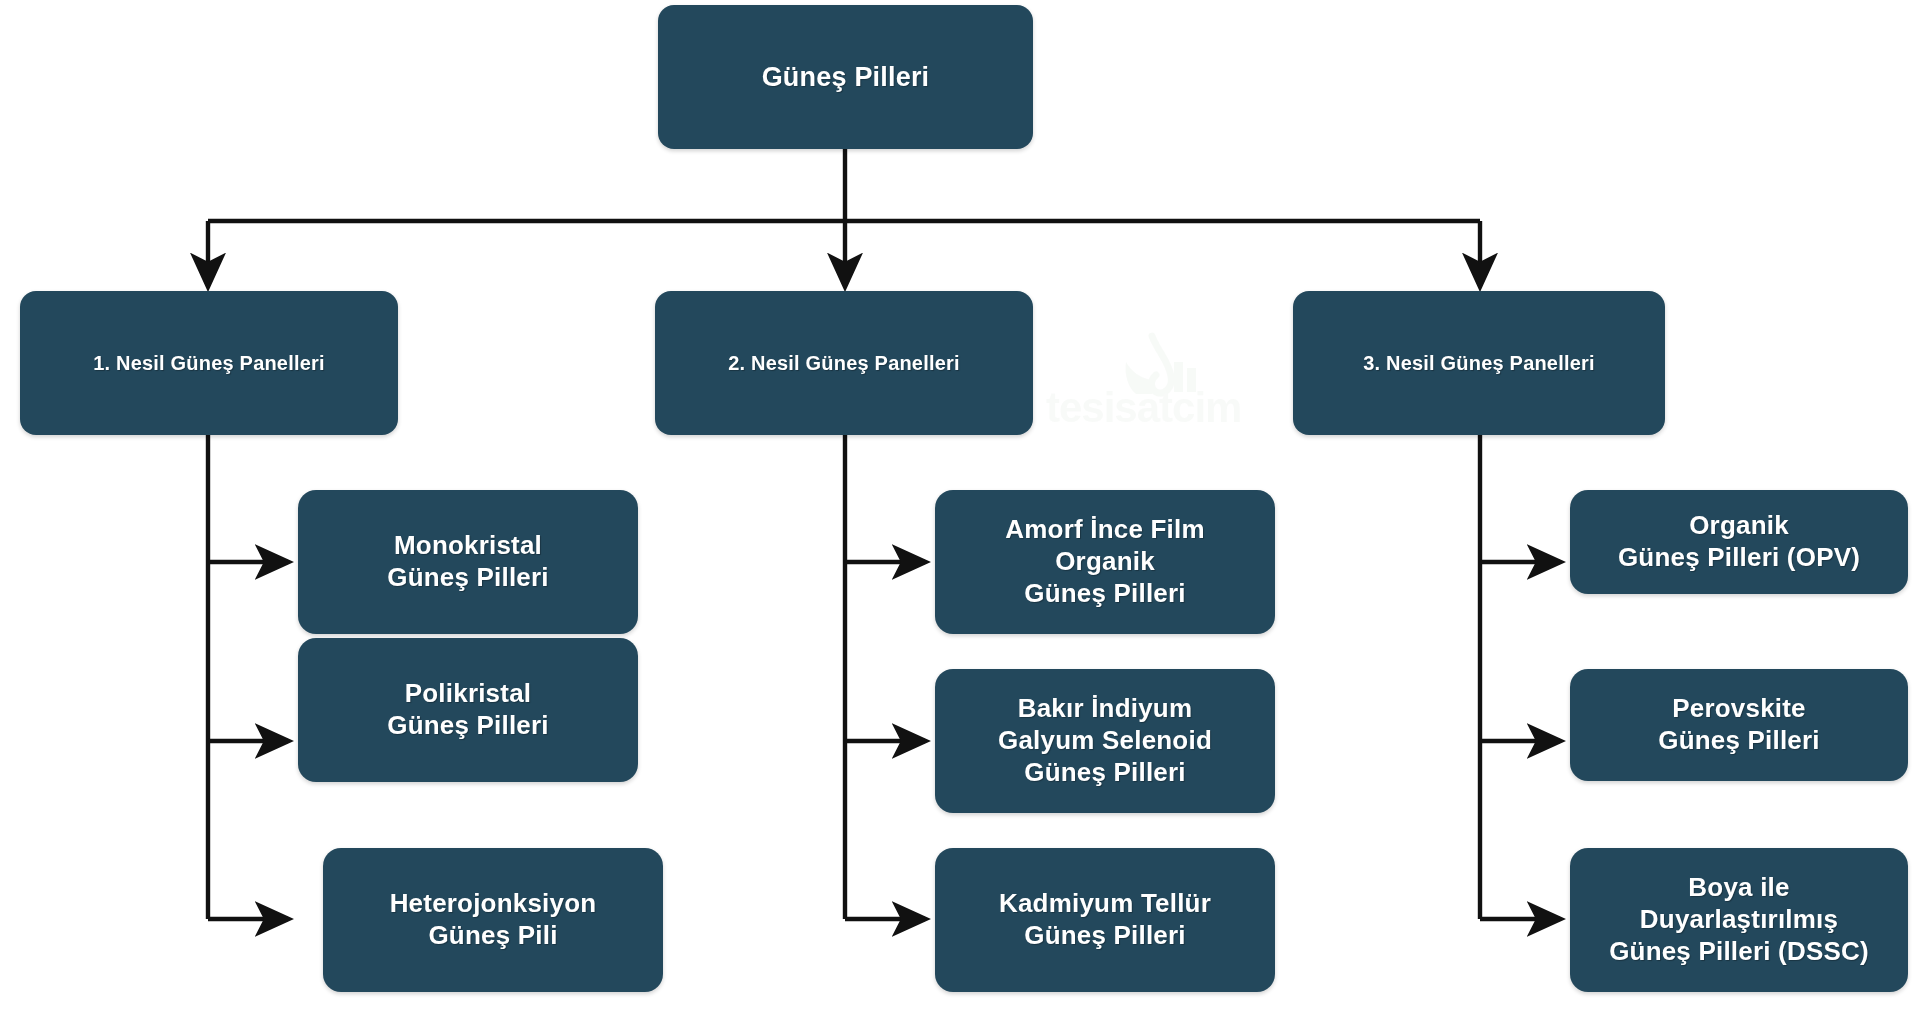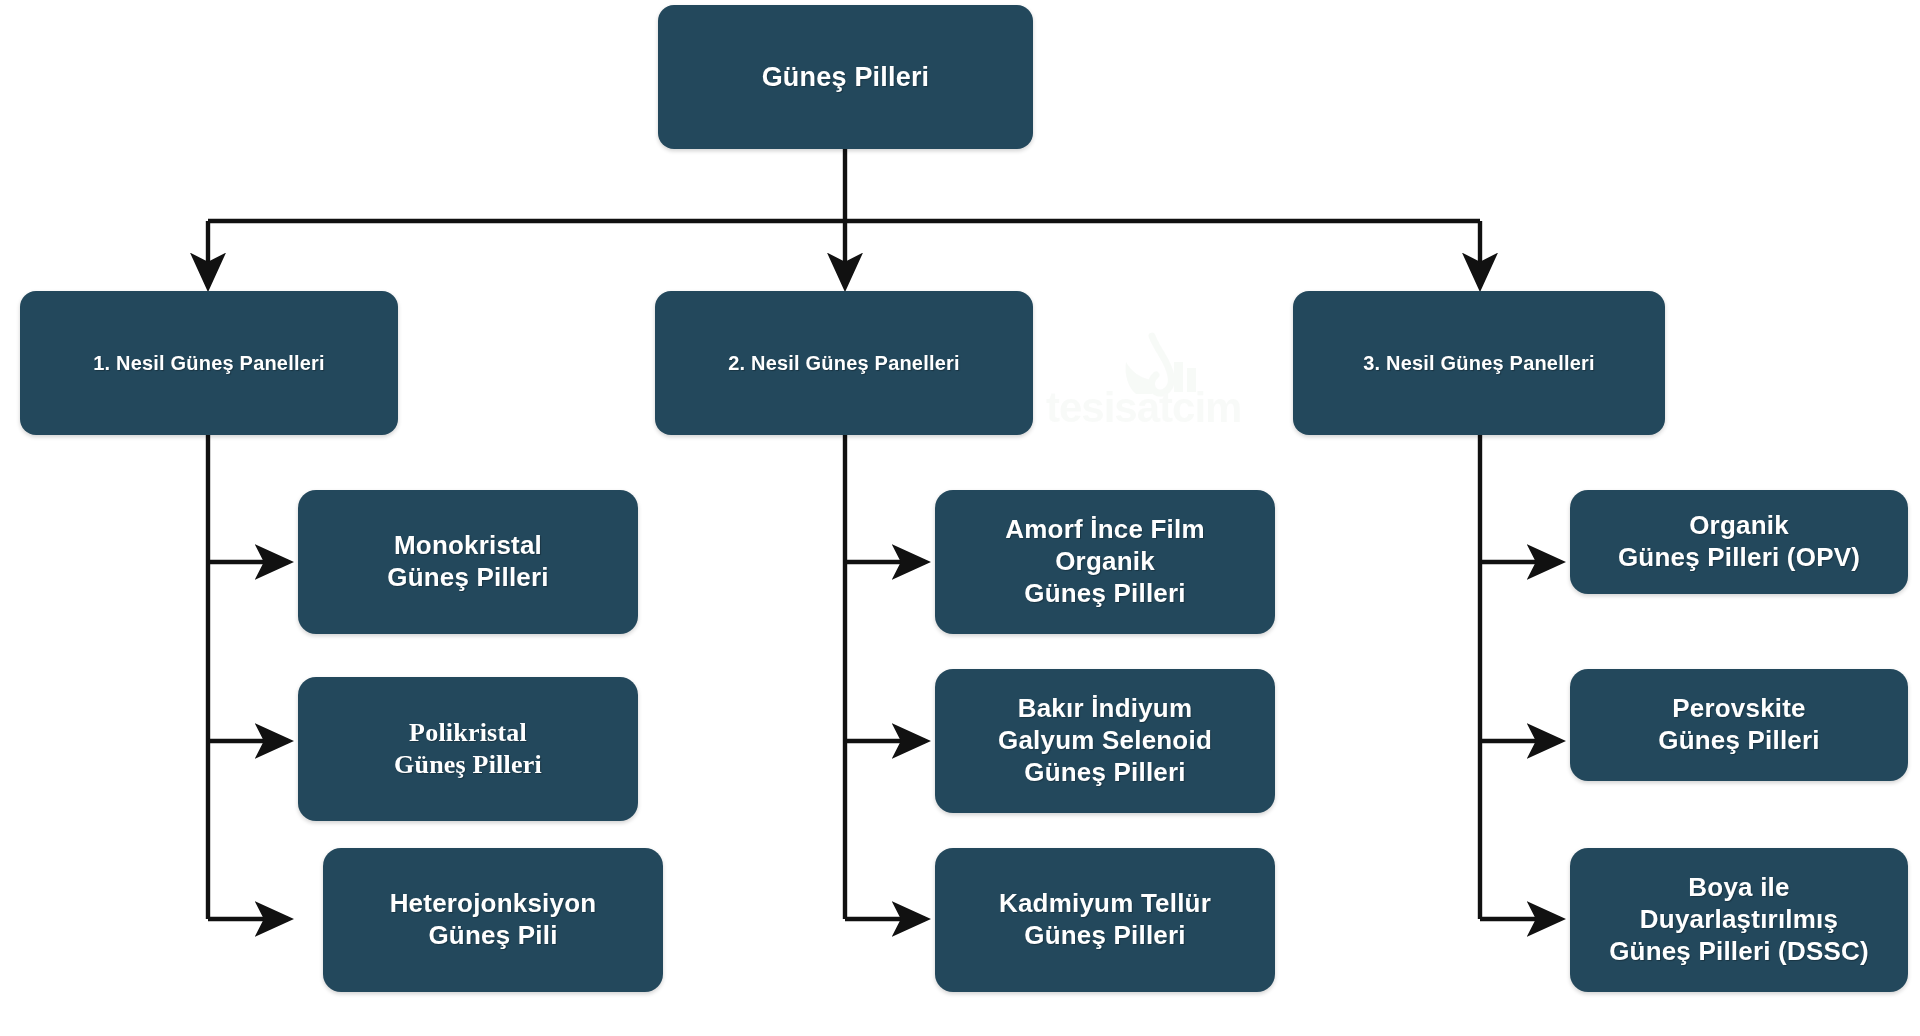--- a/index.html
+++ b/index.html
@@ -139,21 +139,21 @@
     <span class="lines">3. Nesil Güneş Panelleri</span>
   </div>
 
   <div class="node leaf" style="left:298px; top:490px; width:340px; height:144px;">
     <span class="lines">
       <span class="ln">Monokristal</span>
       <span class="ln">Güneş Pilleri</span>
     </span>
   </div>
 
-  <div class="node leaf" style="left:298px; top:677px; width:340px; height:144px;font-family:Liberation Serif, serif;">
+  <div class="node leaf" style="left:298px; top:638px; width:340px; height:144px;">
     <span class="lines">
       <span class="ln">Polikristal</span>
       <span class="ln">Güneş Pilleri</span>
     </span>
   </div>
 
   <div class="node leaf" style="left:298px; top:848px; width:340px; height:144px;margin-left:25px;">
     <span class="lines">
       <span class="ln">Heterojonksiyon</span>
       <span class="ln">Güneş Pili</span>

